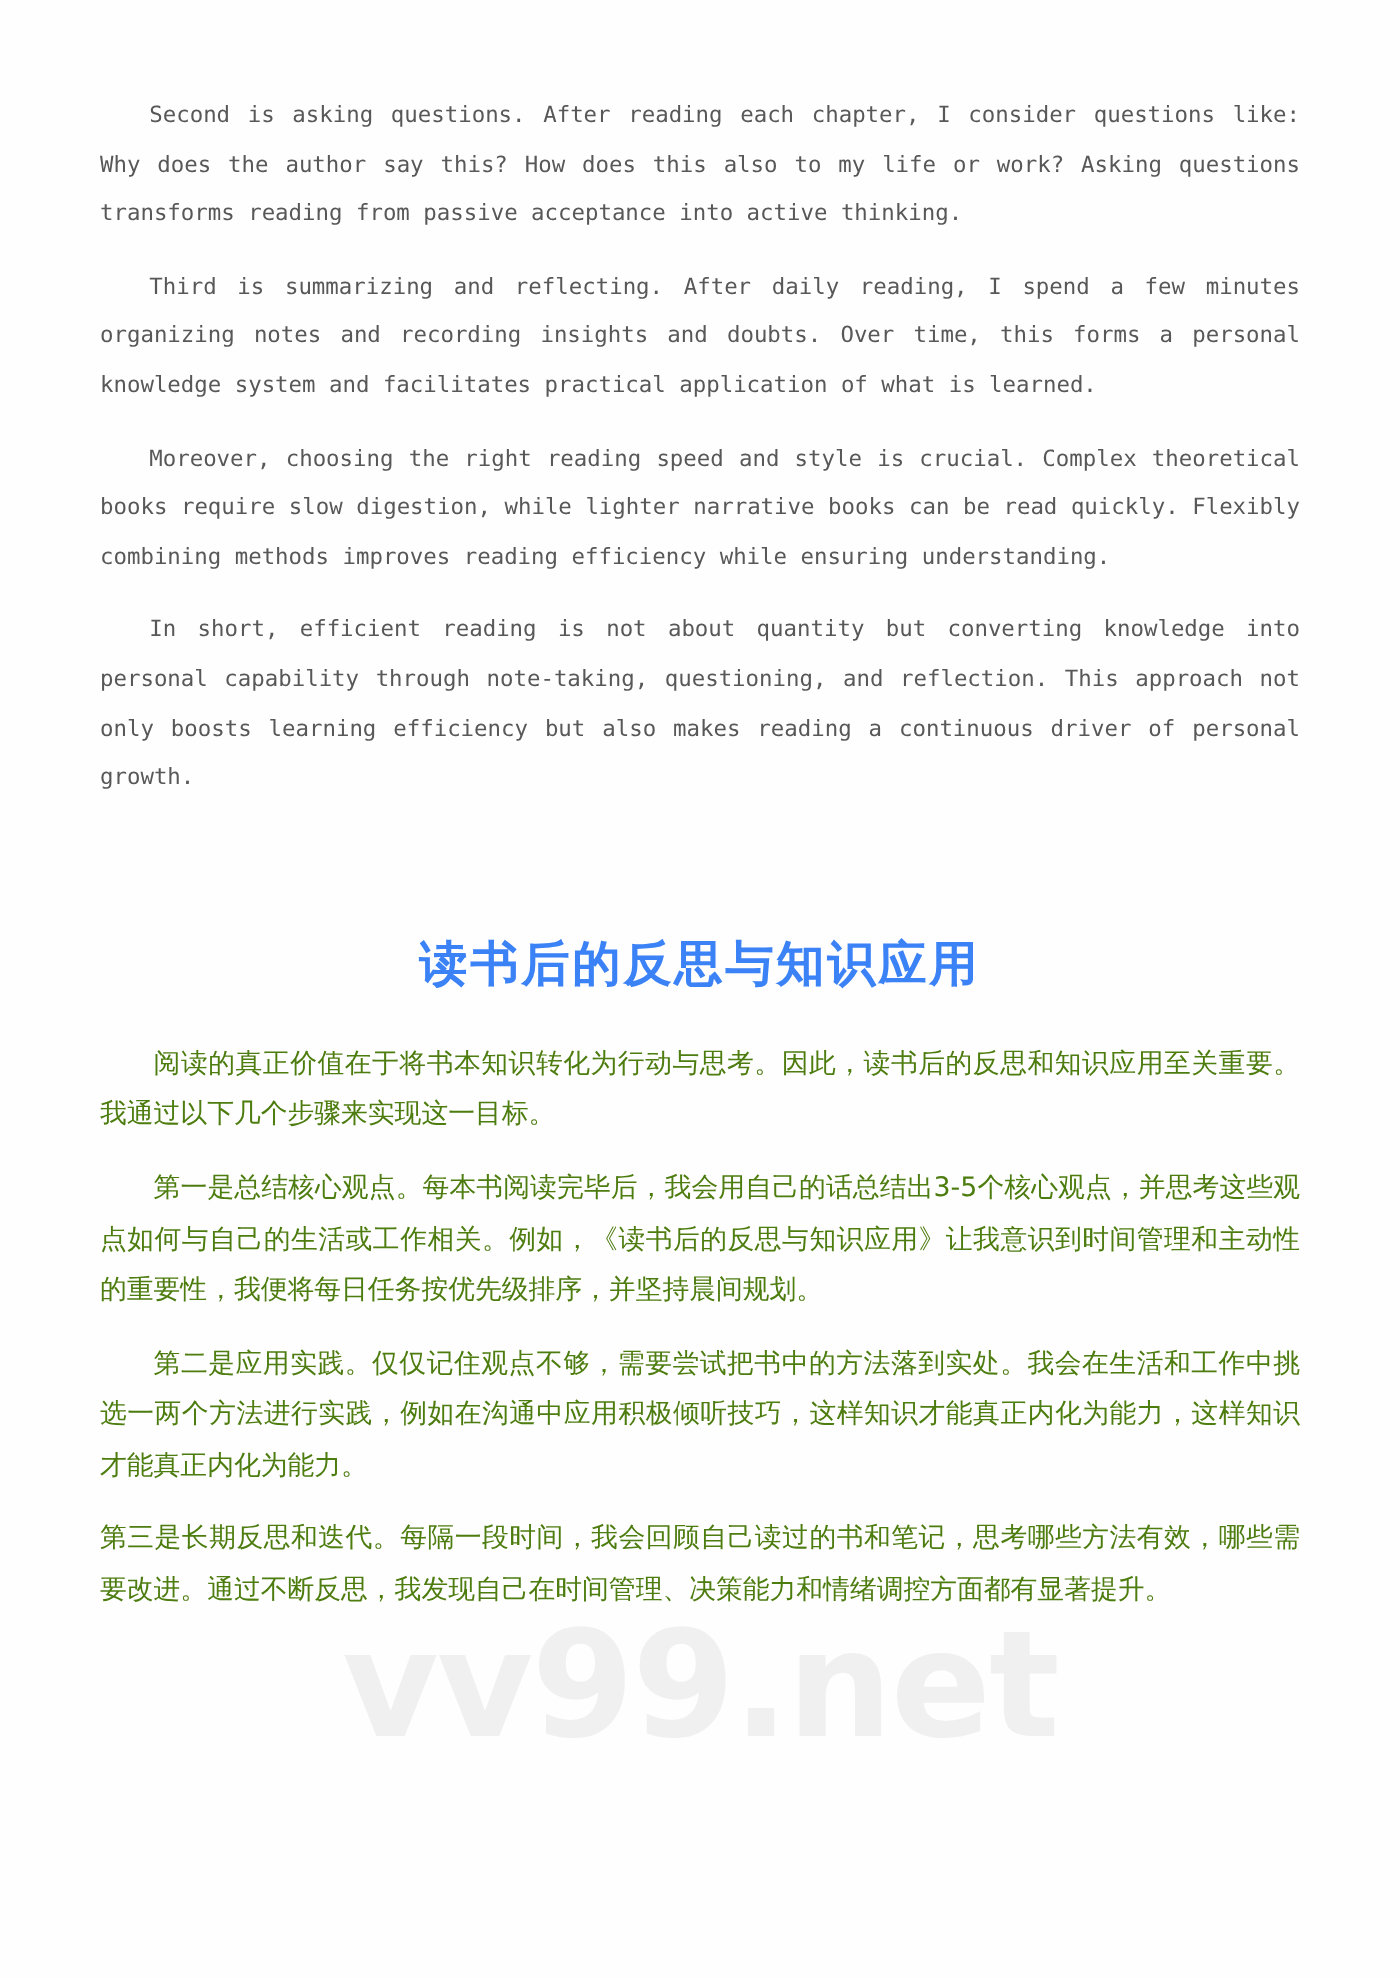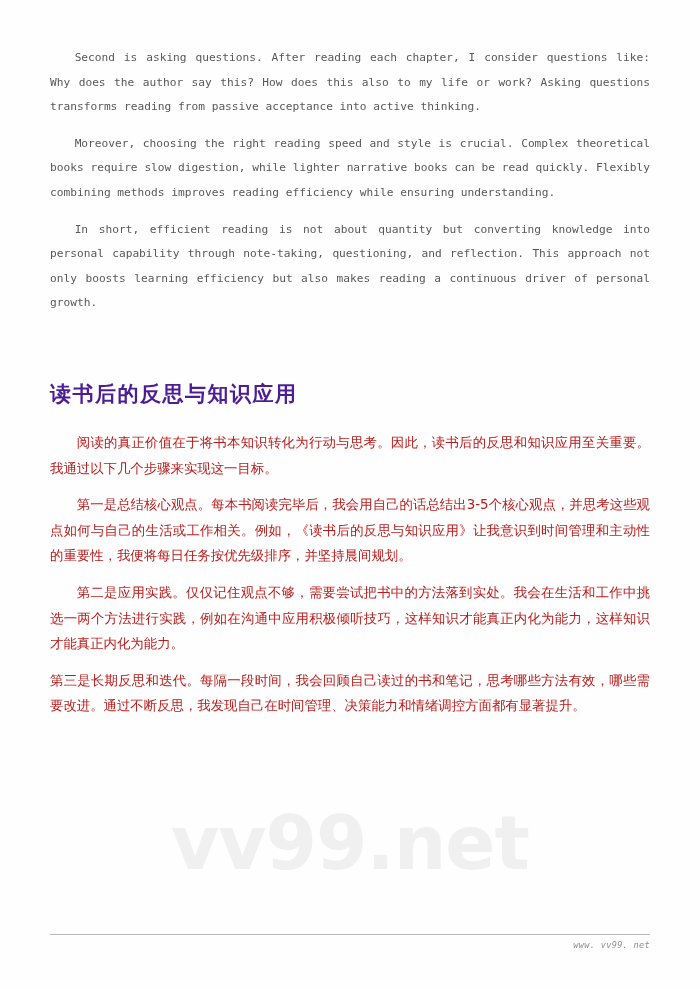--- a/index.html
+++ b/index.html
@@ -62,34 +62,34 @@
   }
   .en-block p {
     margin: 0 0 12px 0;
     text-indent: 2.2em;
   }
   .en-block p:last-child { margin-bottom: 0; }
 
   
   .cn-heading {
     margin: 64px 0 22px 0;
-    text-align: left;
+    text-align: center;
     font-family: "DejaVu Sans", "Liberation Sans", sans-serif;
     font-weight: 700;
-    font-size: 21px;
+    font-size: 24px;
     letter-spacing: 1.5px;
-    color: #4c1d95;
+    color: #3b82f6;
   }
 
   
   .cn-block {
     font-family: "DejaVu Sans", "Liberation Sans", sans-serif;
     font-size: 13.4px;
     line-height: 25.6px;
-    color: #b91c1c;
+    color: #4d7c0f;
     text-align: justify;
   }
   .cn-block p {
     margin: 0 0 11px 0;
     text-indent: 2em;
   }
   .cn-block p.no-indent { text-indent: 0; }
   .cn-block p:last-child { margin-bottom: 0; }
 
   
@@ -119,33 +119,30 @@
 <body>
 
 <div class="page">
 
   <div class="watermark">vv99.net</div>
 
   <div class="content">
 
     <section class="en-block">
       <p>Second is asking questions. After reading each chapter, I consider questions like: Why does the author say this? How does this also to my life or work? Asking questions transforms reading from passive acceptance into active thinking.</p>
+      <p>Third is summarizing and reflecting. After daily reading, I spend a few minutes organizing notes and recording insights and doubts. Over time, this forms a personal knowledge system and facilitates practical application of what is learned.</p>
       <p>Moreover, choosing the right reading speed and style is crucial. Complex theoretical books require slow digestion, while lighter narrative books can be read quickly. Flexibly combining methods improves reading efficiency while ensuring understanding.</p>
       <p>In short, efficient reading is not about quantity but converting knowledge into personal capability through note-taking, questioning, and reflection. This approach not only boosts learning efficiency but also makes reading a continuous driver of personal growth.</p>
     </section>
 
     <h2 class="cn-heading">读书后的反思与知识应用</h2>
 
     <section class="cn-block">
       <p>阅读的真正价值在于将书本知识转化为行动与思考。因此，读书后的反思和知识应用至关重要。我通过以下几个步骤来实现这一目标。</p>
       <p>第一是总结核心观点。每本书阅读完毕后，我会用自己的话总结出3-5个核心观点，并思考这些观点如何与自己的生活或工作相关。例如，《读书后的反思与知识应用》让我意识到时间管理和主动性的重要性，我便将每日任务按优先级排序，并坚持晨间规划。</p>
       <p>第二是应用实践。仅仅记住观点不够，需要尝试把书中的方法落到实处。我会在生活和工作中挑选一两个方法进行实践，例如在沟通中应用积极倾听技巧，这样知识才能真正内化为能力，这样知识才能真正内化为能力。</p>
       <p class="no-indent">第三是长期反思和迭代。每隔一段时间，我会回顾自己读过的书和笔记，思考哪些方法有效，哪些需要改进。通过不断反思，我发现自己在时间管理、决策能力和情绪调控方面都有显著提升。</p>
     </section>
 
   </div>
 
-  <div class="footer">
-    <div class="footer-rule"></div>
-    <div class="footer-text">www. vv99. net</div>
-  </div>
 
 </div>
 
 </body></html>

